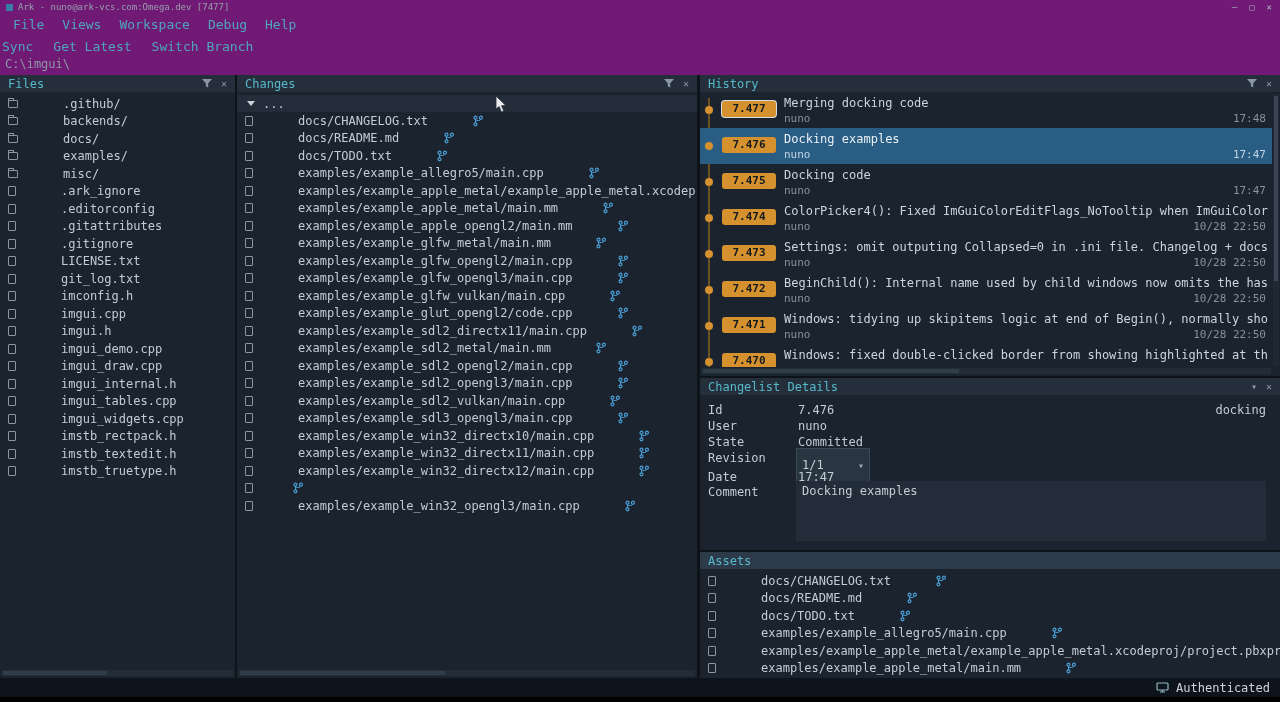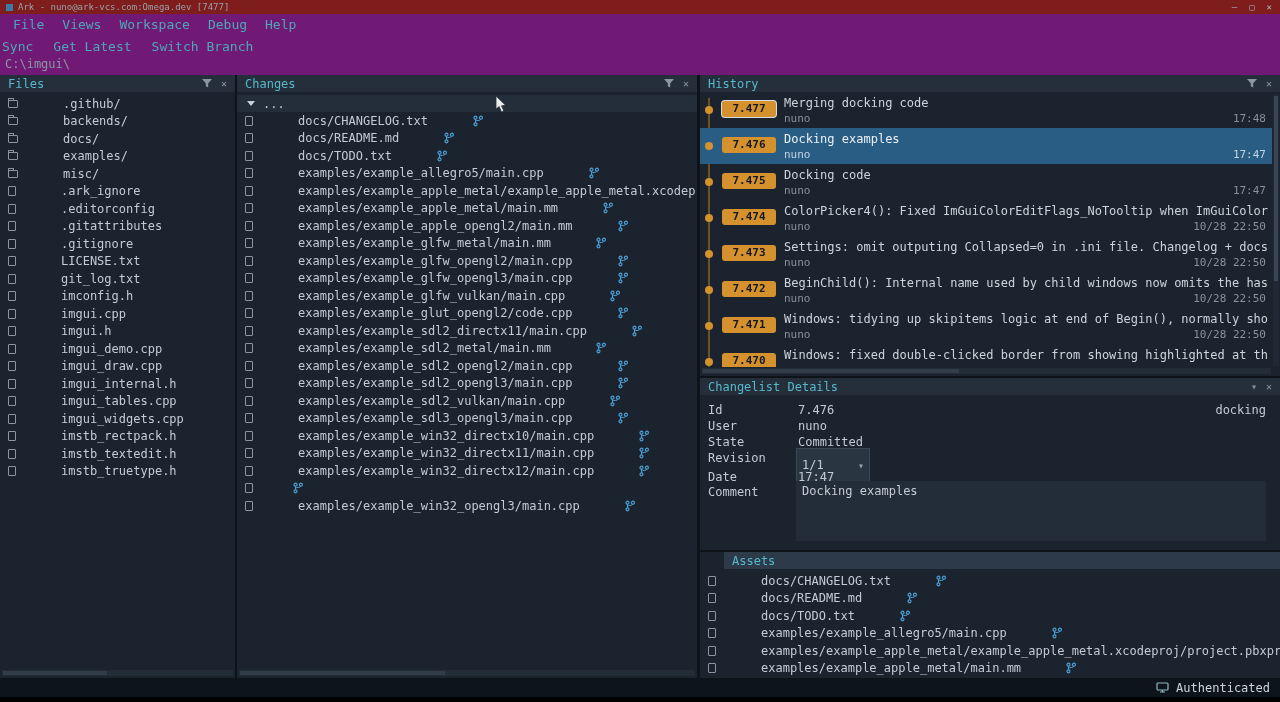--- a/index.html
+++ b/index.html
@@ -1,21 +1,21 @@
 <!DOCTYPE html>
 <html><head>
 <meta charset="utf-8">
 <style>
   * { margin:0; padding:0; box-sizing:border-box; }
   html,body { background:#000; }
   body { width:1280px; height:702px; overflow:hidden; font-family:"DejaVu Sans Mono", monospace; }
   .app { position:relative; width:1280px; height:702px; background:#0d1319; overflow:hidden; }
 
   
-  .titlebar { position:absolute; top:0; left:0; right:0; height:14px; background:#7f1d1d; color:#97a1ab; font-size:9px; line-height:14px; display:flex; align-items:center; padding:0 6px; }
+  .titlebar { position:absolute; top:0; left:0; right:0; height:14px; background:#701a75; color:#97a1ab; font-size:9px; line-height:14px; display:flex; align-items:center; padding:0 6px; }
   .title-ico { width:7px; height:7px; background:#3a7ca8; margin-right:5px; flex:none; }
   .win-controls { position:absolute; right:8px; top:0; height:14px; display:flex; gap:12px; align-items:center; color:#aab3bc; font-size:9px; }
   .win-controls span { cursor:default; }
 
   
   .topbar { position:absolute; top:14px; left:0; right:0; height:61px; background:#701a75; }
   .menubar { position:absolute; top:0; left:0; right:0; height:20px; display:flex; align-items:center; padding-left:4px; }
   .menu-item { color:#4fa6bb; font-size:13px; padding:0 9px; cursor:default; }
   .toolbar { position:absolute; top:20px; left:0; right:0; height:20px; display:flex; align-items:flex-end; padding-left:2px; gap:20px; }
   .tool-item { color:#4fa6bb; font-size:13px; cursor:default; }
@@ -24,21 +24,21 @@
   
   .panel { position:absolute; background:#1b232e; overflow:hidden; }
   .panel-header { height:17px; background:#242f3b; display:flex; align-items:center; padding:0 8px; }
   .panel-title { color:#57b8c9; font-size:12px; flex:1; }
   .hdr-btn { display:flex; align-items:center; margin-left:9px; color:#8b96a2; font-size:10px; line-height:1; }
 
   .files-panel { left:0; top:75px; width:235px; height:603px; }
   .changes-panel { left:237px; top:75px; width:460px; height:603px; }
   .history-panel { left:700px; top:75px; width:580px; height:301px; }
   .details-panel { left:700px; top:378px; width:580px; height:172px; }
-  .assets-panel { left:700px; top:552px; width:580px; height:126px;padding-left:24px; }
+  .assets-panel { left:700px; top:552px; width:580px; height:126px; }
 
   
   .list-body { position:absolute; top:17px; left:0; right:0; bottom:10px; overflow:hidden; padding-top:3px; }
   .tree-row, .chg-row, .asset-row { display:flex; align-items:center; height:17.5px; padding:0 4px 0 8px; color:#c3ccd5; font-size:12px; white-space:nowrap; overflow:hidden;gap:40px; }
   .tree-row .lbl, .chg-row .lbl, .asset-row .lbl { margin:0 5px; flex:none; }
   .ico { width:8px; height:10px; border:1px solid #8b96a2; border-radius:1px; display:inline-block; flex:none; }
   .ico.folder { width:10px; height:8px; position:relative; }
   .ico.folder::before { content:""; position:absolute; top:-3px; left:-1px; width:4px; height:2px; border:1px solid #8b96a2; border-bottom:none; border-radius:1px 1px 0 0; }
   .fork { flex:none; }
 

